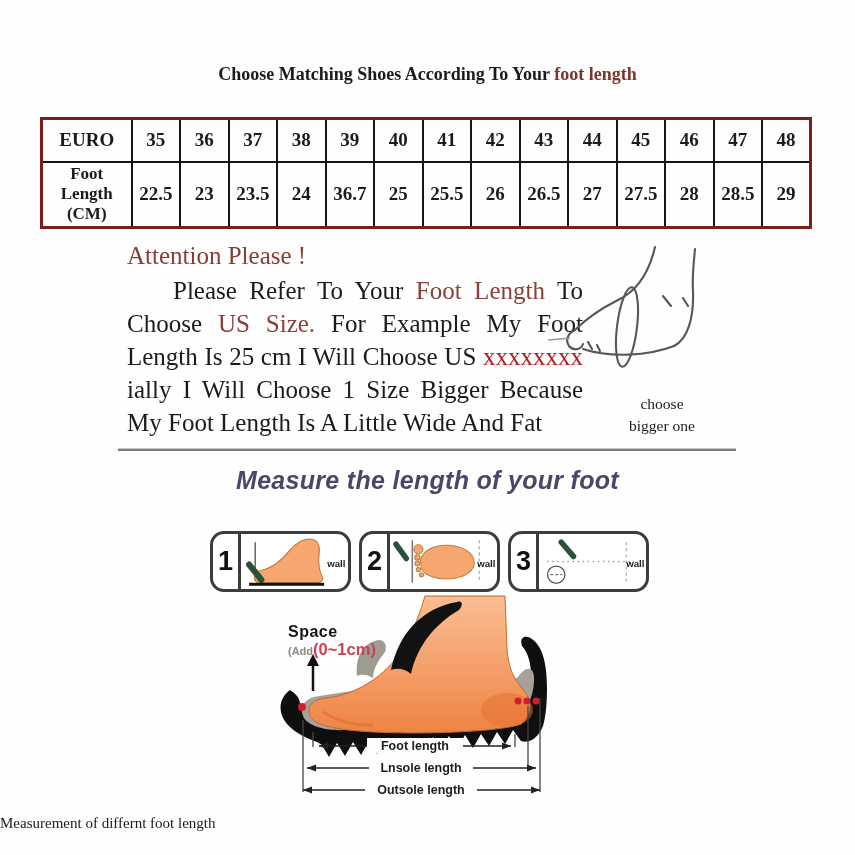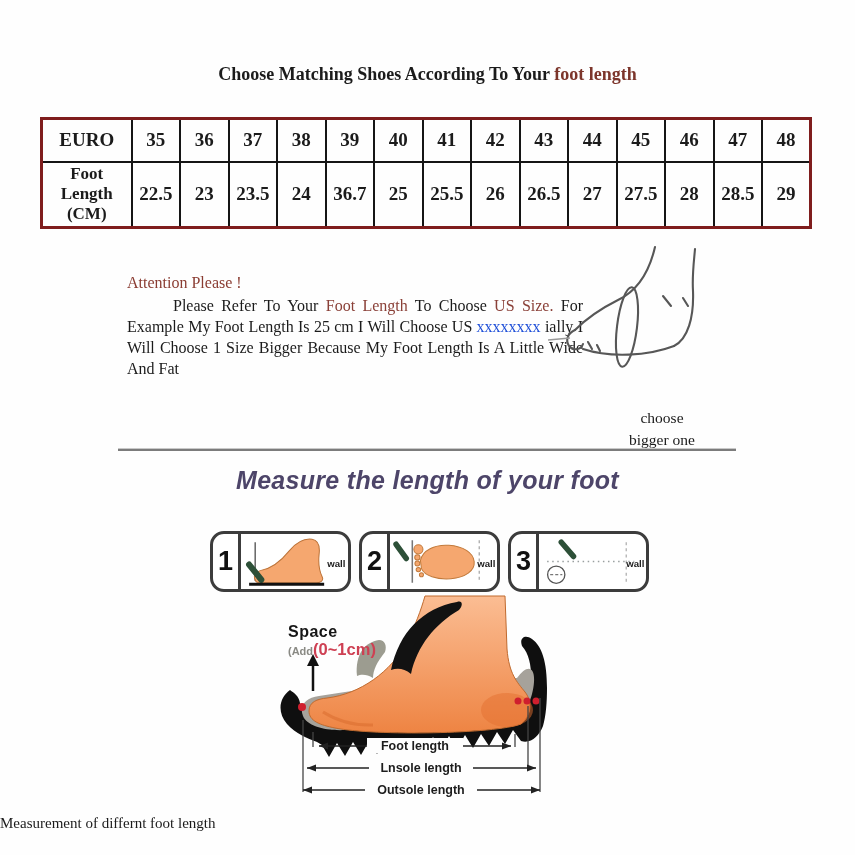--- a/index.html
+++ b/index.html
@@ -16,29 +16,29 @@
        border-collapse:collapse;table-layout:fixed;font-weight:bold;}
   table.size-table td,table.size-table th{border:2.5px solid #151515;text-align:center;
        vertical-align:middle;padding:0;}
   table.size-table{border:3px solid #7f1d1d;}
   tr.r-euro{height:43px;font-size:19px;}
   tr.r-cm{height:66px;font-size:19px;}
   th.lbl{font-size:19px;}
   tr.r-cm th.lbl{font-size:17px;line-height:1.18;}
   col.c-first{width:90px;}
 
-  .attention{position:absolute;left:127px;top:272px;width:456px;
-             font-size:16px;line-height:1.32;}
+  .attention{position:absolute;left:127px;top:239px;width:456px;
+             font-size:25px;line-height:1.32;}
   .attention .head{color:#8a3c32;margin-bottom:2px;}
   .attention p{margin:0;text-align:justify;text-indent:46px;}
   .red{color:#8a4038;}
-  .xred{color:#1d4ed8;}
+  .xred{color:#b91c1c;}
 
   .foot-art{position:absolute;left:548px;top:239px;}
-  .choose-note{position:absolute;left:592px;top:407px;width:140px;text-align:center;
+  .choose-note{position:absolute;left:592px;top:393px;width:140px;text-align:center;
                font-size:15.5px;line-height:22px;}
 
   .divider{position:absolute;left:118px;top:449px;width:618px;height:2px;background:#7c7c7c;
            box-shadow:0 -1px 0 #c9c9c9;}
 
   .measure-head{position:absolute;top:466px;left:0;width:100%;text-align:center;
         font-family:"Liberation Sans", sans-serif;font-weight:bold;font-style:italic;
         font-size:25px;color:#4d4569;letter-spacing:.3px;}
 
   .steps{position:absolute;left:210px;top:531px;display:flex;gap:8px;}

